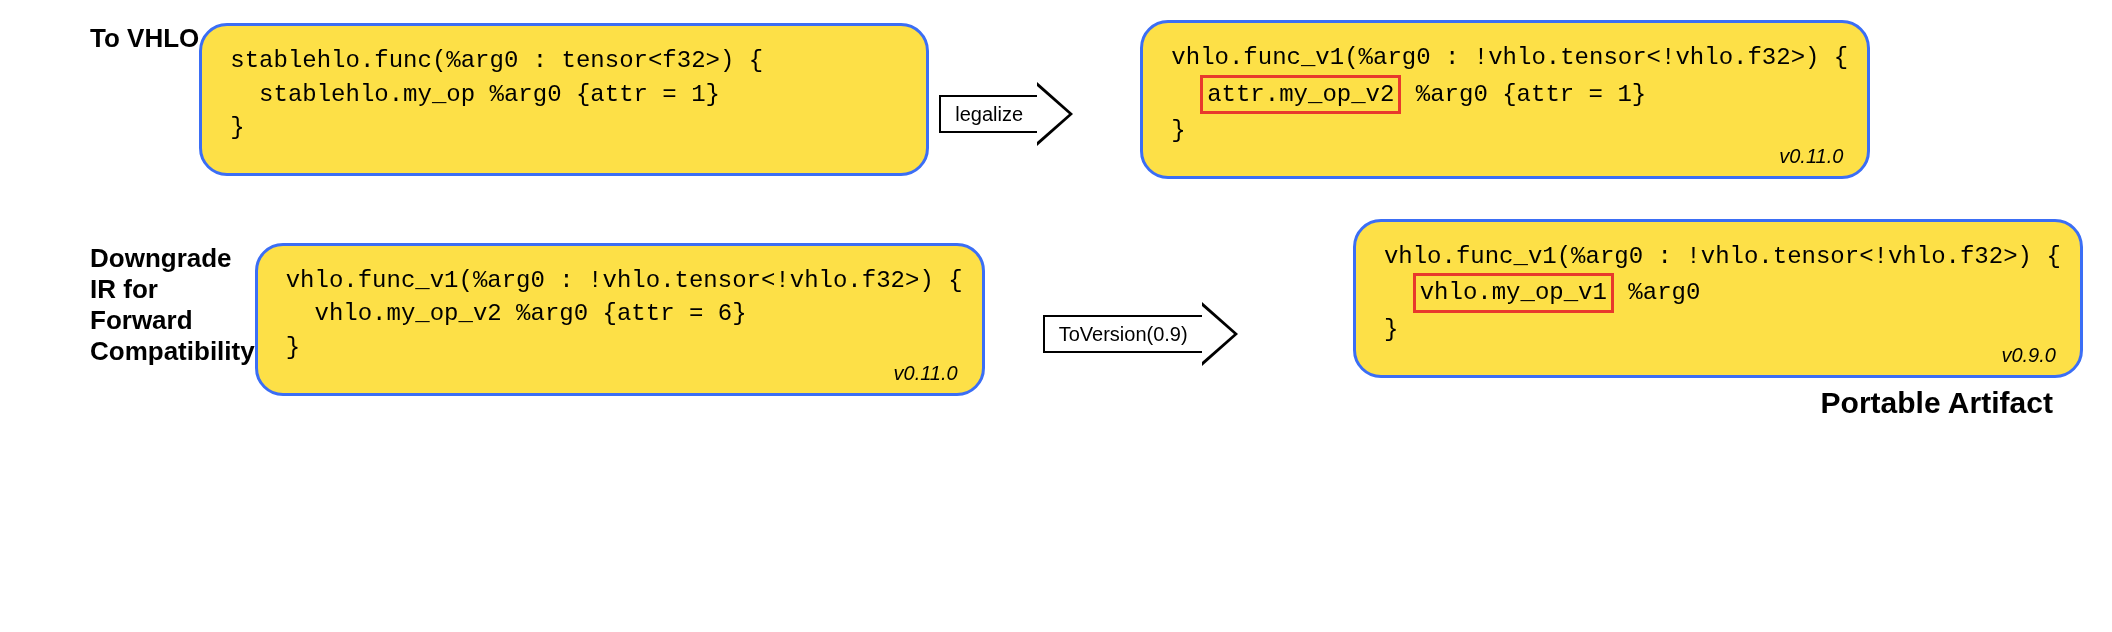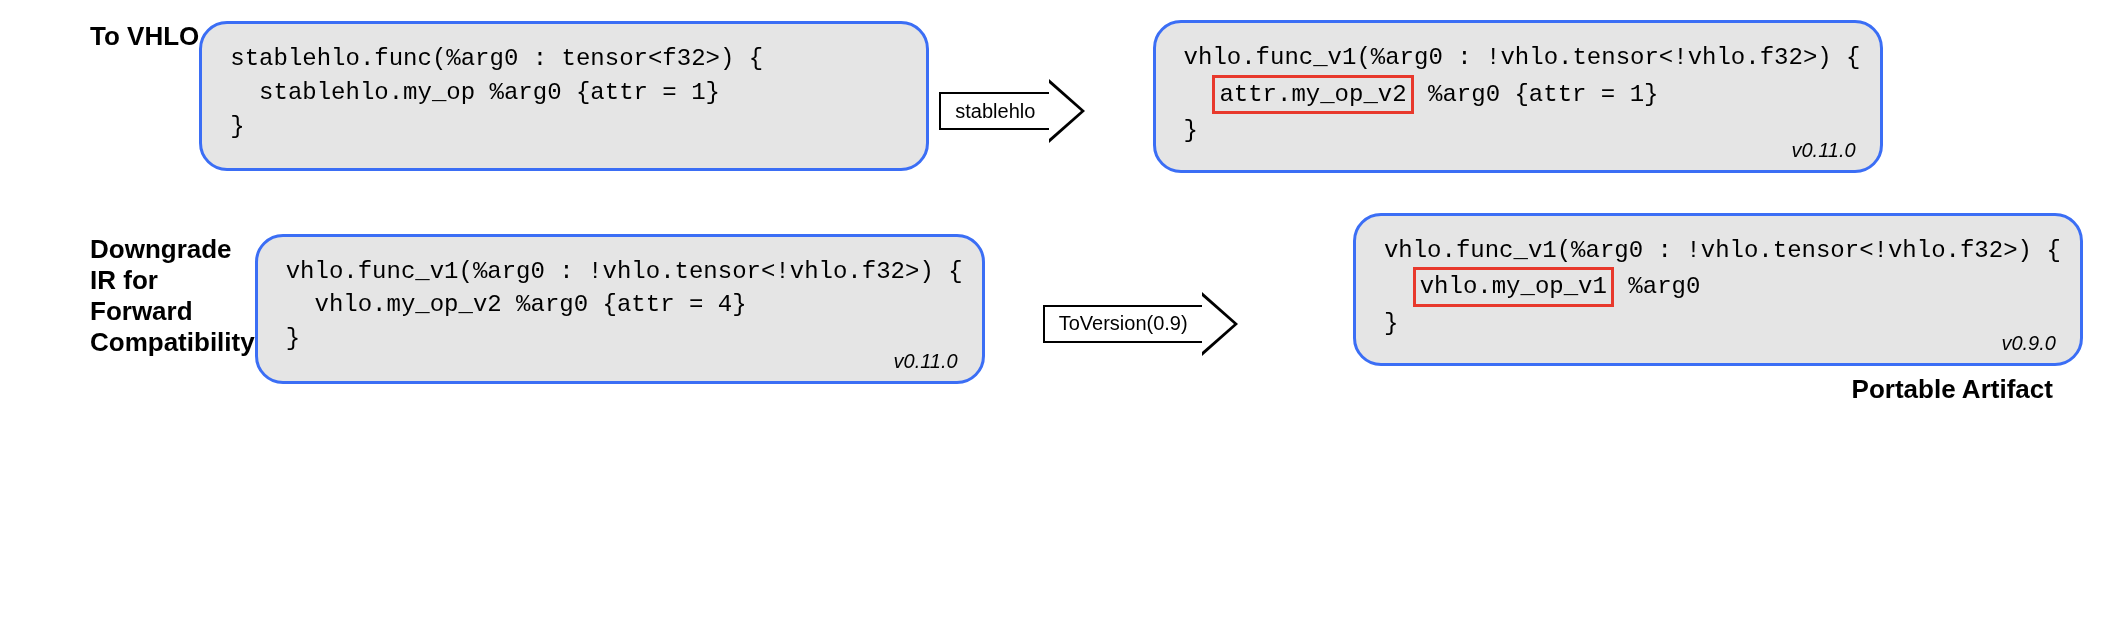--- a/index.html
+++ b/index.html
@@ -24,22 +24,22 @@
     }
     .section-title {
       font-weight: bold;
       font-size: 26px;
       margin-bottom: 8px;
       margin-left: 50px;
     }
     .code-box {
       border: 3px solid #3b6ef5;
       border-radius: 28px;
-      background: #e5e5e5;
-      padding: 18px 28px 22px 28px;
+      background: #fde047;
+      padding: 18px 28px 28px 28px;
       position: relative;
       width: 730px;
       min-height: 150px;
     }
     .code-content {
       font-family: 'Courier New', monospace;
       font-size: 24px;
       line-height: 1.4;
       white-space: pre;
     }
@@ -93,21 +93,21 @@
       border-bottom: 28px solid transparent;
       border-left: 32px solid #fff;
     }
     .highlight-box {
       border: 3px solid #e8392c;
       padding: 0px 4px;
       display: inline-block;
     }
     .footer-label {
       font-weight: bold;
-      font-size: 26px;
+      font-size: 30px;
       text-align: right;
       margin-top: 8px;
       margin-right: 30px;
     }
     .right-col {
       display: flex;
       flex-direction: column;
     }
   </style>
 </head>
@@ -118,42 +118,42 @@
     <div class="section-title">To VHLO</div>
     <div class="code-box">
       <div class="code-content"><span>stablehlo.func(%arg0 : tensor&lt;f32&gt;) {</span>
 <span>  stablehlo.my_op %arg0 {attr = 1}</span>
 <span>}</span></div>
     </div>
   </div>
 
   <div class="arrow-container">
     <div class="arrow">
-      <div class="arrow-body">stablehlo</div>
+      <div class="arrow-body">legalize</div>
       <div class="arrow-head"></div>
     </div>
   </div>
 
   <div class="block-container">
     <div class="section-title">&nbsp;</div>
     <div class="code-box">
       <div class="code-content"><span>vhlo.func_v1(%arg0 : !vhlo.tensor&lt;!vhlo.f32&gt;) {</span>
 <span>  </span><span class="highlight-box">attr.my_op_v2</span><span> %arg0 {attr = 1}</span>
 <span>}</span></div>
       <div class="version-tag">v0.11.0</div>
     </div>
   </div>
 </div>
 
 <div class="row" style="margin-bottom:0;gap:48px;">
   <div class="block-container">
     <div class="section-title">Downgrade IR for Forward Compatibility</div>
     <div class="code-box">
       <div class="code-content"><span>vhlo.func_v1(%arg0 : !vhlo.tensor&lt;!vhlo.f32&gt;) {</span>
-<span>  vhlo.my_op_v2 %arg0 {attr = 4}</span>
+<span>  vhlo.my_op_v2 %arg0 {attr = 6}</span>
 <span>}</span></div>
       <div class="version-tag">v0.11.0</div>
     </div>
   </div>
 
   <div class="arrow-container">
     <div class="arrow">
       <div class="arrow-body">ToVersion(0.9)</div>
       <div class="arrow-head"></div>
     </div>

